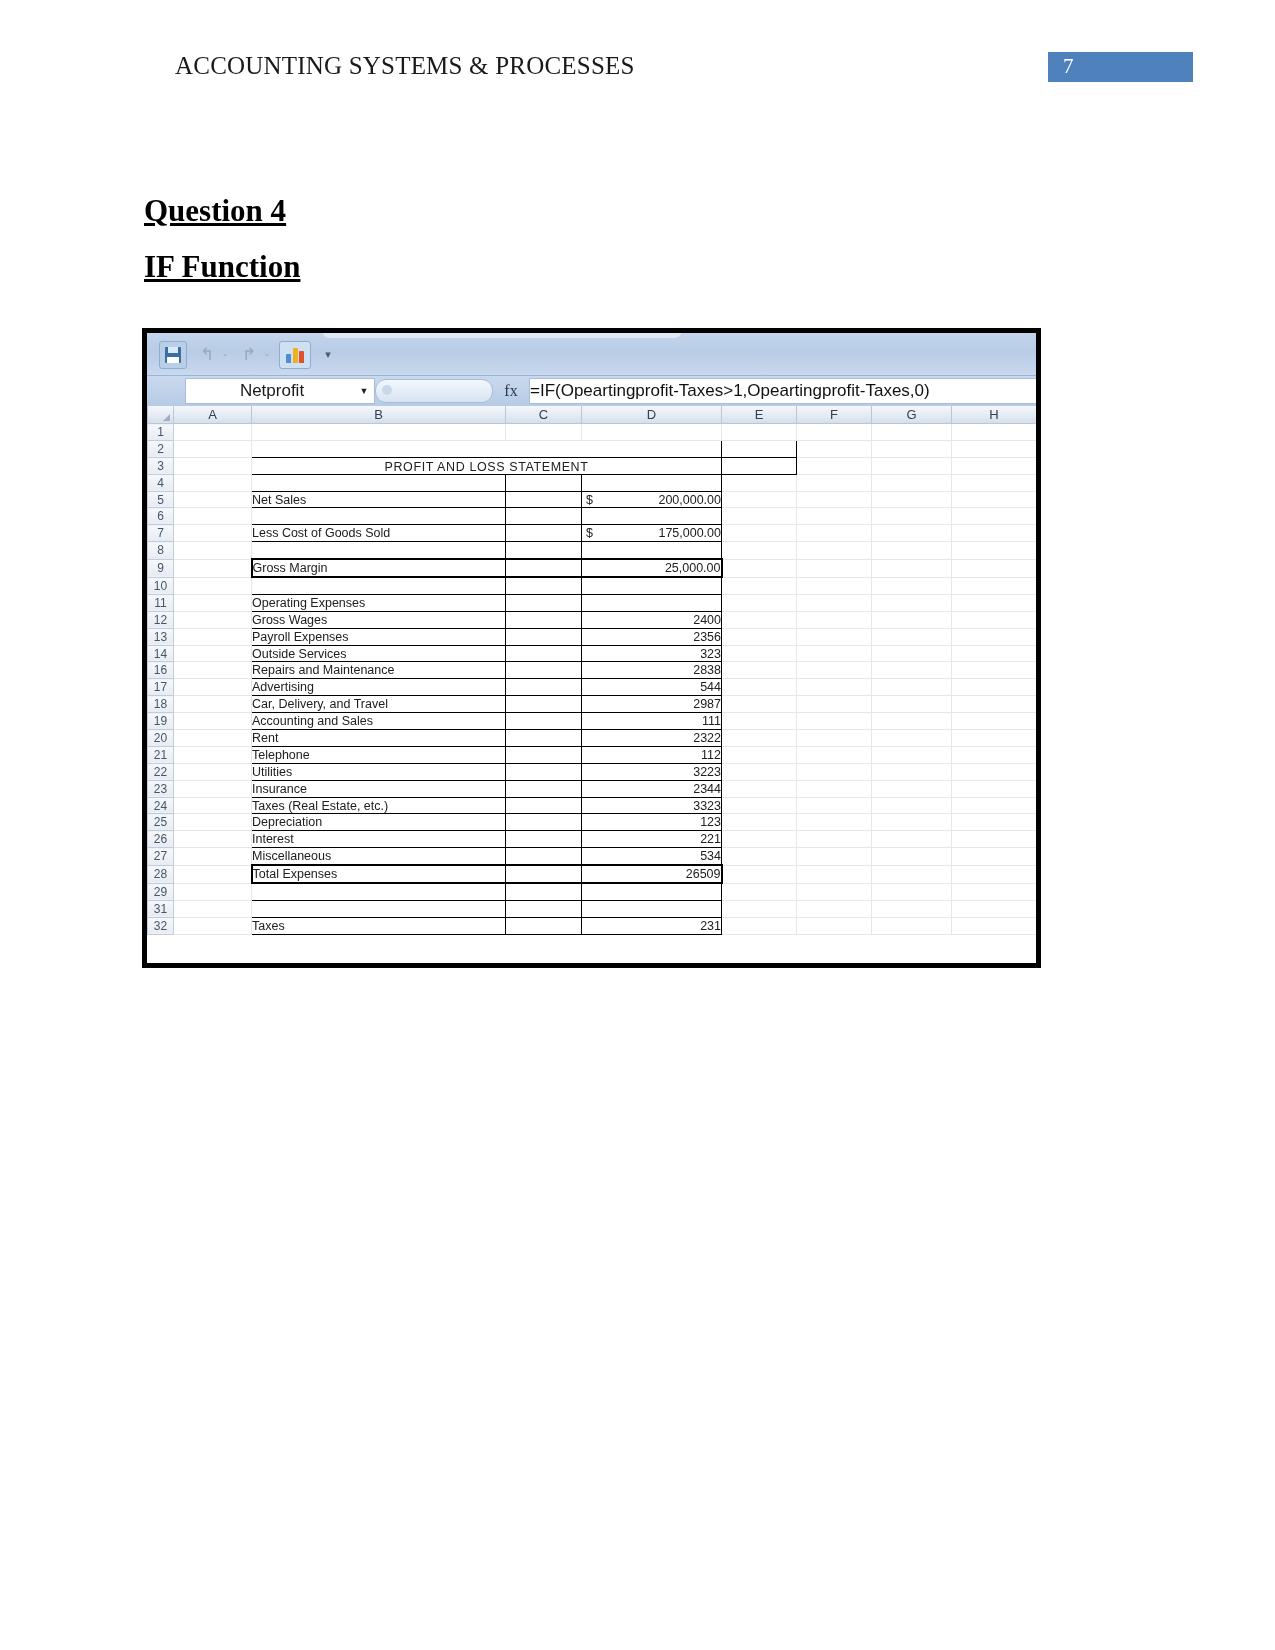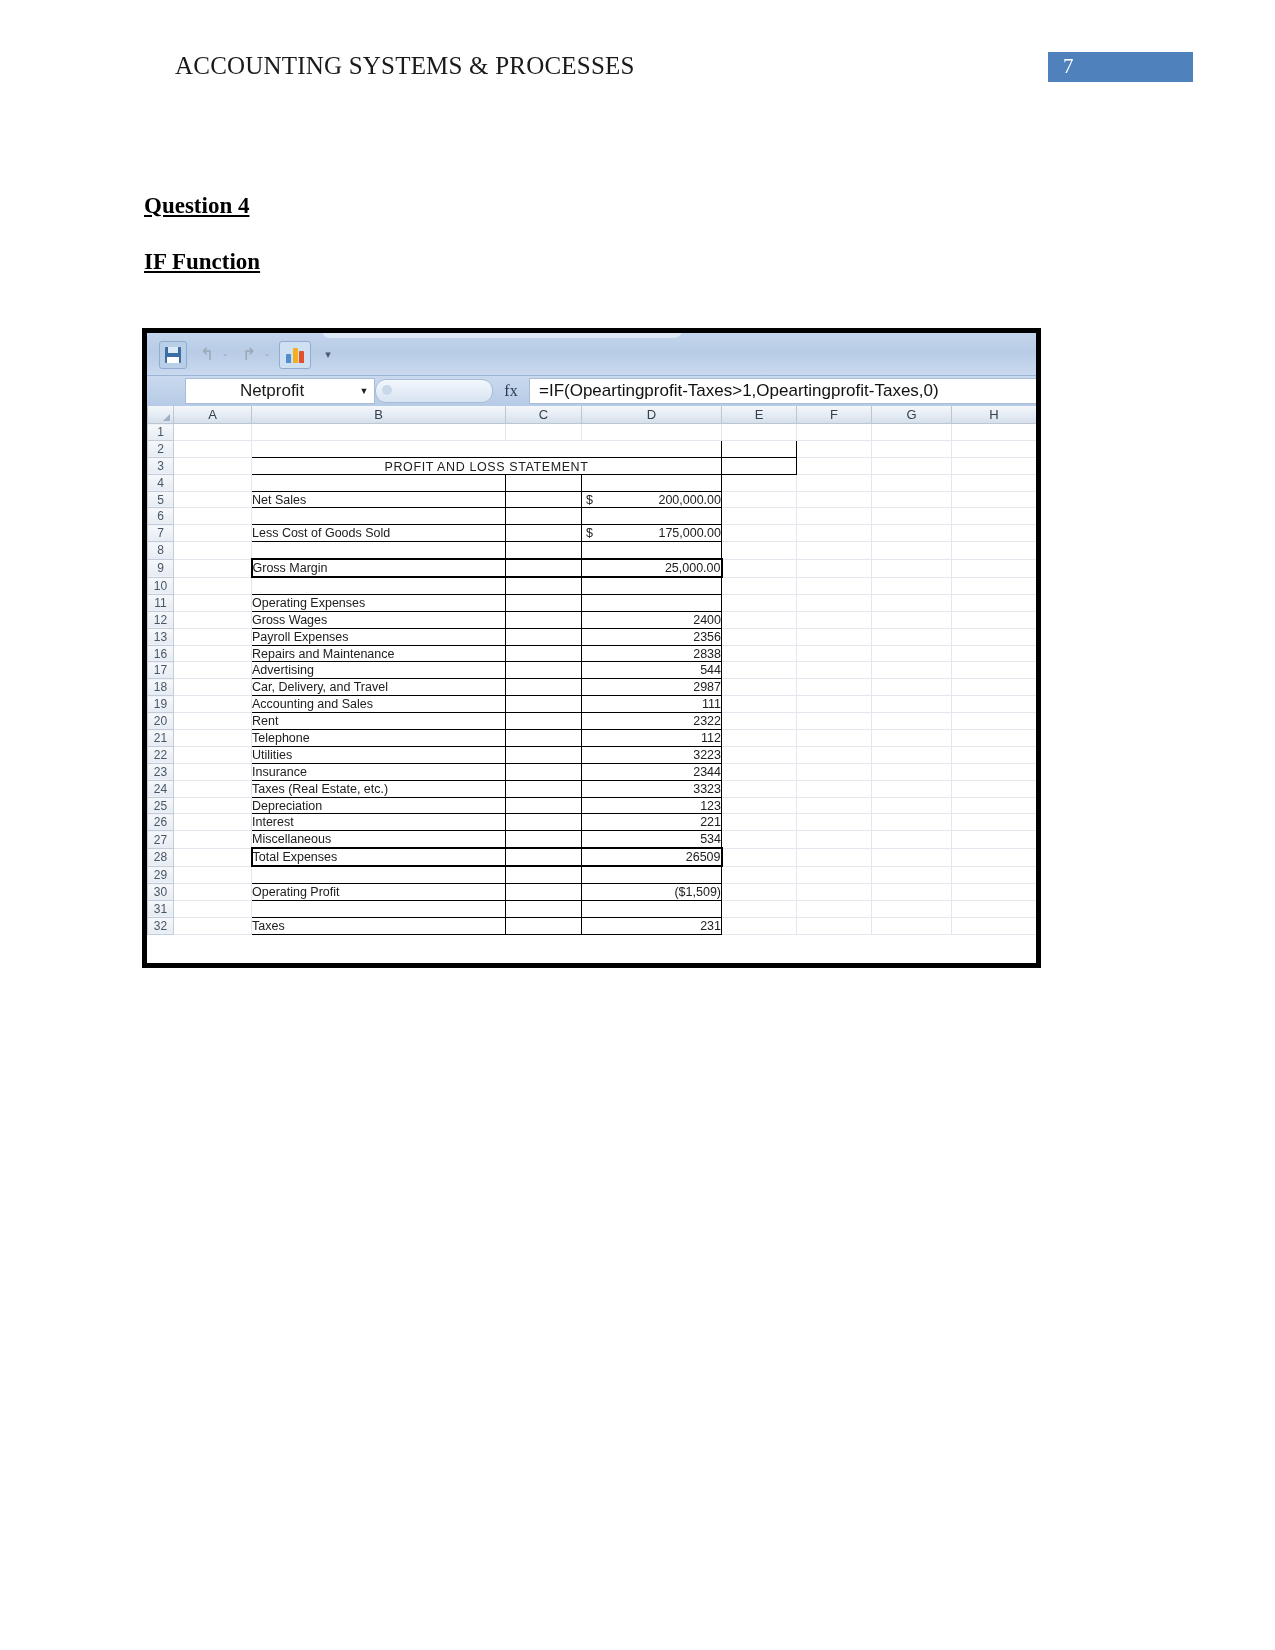--- a/index.html
+++ b/index.html
@@ -48,21 +48,21 @@
     font-family: "Liberation Serif", serif;
     font-size: 21px;
     color: #ffffff;
   }
 
   
   .heading {
     position: absolute;
     font-family: "Liberation Serif", serif;
     font-weight: bold;
-    font-size: 23px;
+    font-size: 31px;
     color: #000000;
     text-decoration: underline;
     white-space: nowrap;
   }
   #heading-question { left: 144px; top: 193px; }
   #heading-if-function { left: 144px; top: 249px; }
 
   
   #excel-window {
     position: absolute;
@@ -225,21 +225,20 @@
     border-right: none;
     margin: 2px 0;
     display: flex;
     align-items: center;
     box-sizing: border-box;
   }
   #formula-text {
     font-family: "Liberation Sans", sans-serif;
     font-size: 17px;
     color: #111111;
-    padding-left: 9px;
     white-space: nowrap;
   }
 
   
   #grid-wrap { position: relative; width: 100%; }
   table.grid {
     border-collapse: collapse;
     table-layout: fixed;
     width: 889px;
     font-family: "Liberation Sans", sans-serif;
@@ -555,20 +554,31 @@
               <td class="cell empty-a"></td>
               <td class="cell lbl bx indent">Payroll Expenses</td>
               <td class="cell bx"></td>
               <td class="cell num bx">2356</td>
               <td class="cell"></td>
               <td class="cell"></td>
               <td class="cell"></td>
               <td class="cell"></td>
             </tr>
             <tr>
+              <td class="rowhead">14</td>
+              <td class="cell empty-a"></td>
+              <td class="cell lbl bx indent">Outside Services</td>
+              <td class="cell bx"></td>
+              <td class="cell num bx">323</td>
+              <td class="cell"></td>
+              <td class="cell"></td>
+              <td class="cell"></td>
+              <td class="cell"></td>
+            </tr>
+            <tr>
               <td class="rowhead">16</td>
               <td class="cell empty-a"></td>
               <td class="cell lbl bx indent">Repairs and Maintenance</td>
               <td class="cell bx"></td>
               <td class="cell num bx">2838</td>
               <td class="cell"></td>
               <td class="cell"></td>
               <td class="cell"></td>
               <td class="cell"></td>
             </tr>
@@ -709,31 +719,20 @@
               <td class="cell empty-a"></td>
               <td class="cell lbl bx"></td>
               <td class="cell bx"></td>
               <td class="cell num bx"></td>
               <td class="cell"></td>
               <td class="cell"></td>
               <td class="cell"></td>
               <td class="cell"></td>
             </tr>
             <tr>
-              <td class="rowhead">30</td>
-              <td class="cell empty-a"></td>
-              <td class="cell lbl bx bold">Operating Profit</td>
-              <td class="cell bx"></td>
-              <td class="cell num bx bold neg">($1,509)</td>
-              <td class="cell"></td>
-              <td class="cell"></td>
-              <td class="cell"></td>
-              <td class="cell"></td>
-            </tr>
-            <tr>
               <td class="rowhead">31</td>
               <td class="cell empty-a"></td>
               <td class="cell lbl bx"></td>
               <td class="cell bx"></td>
               <td class="cell num bx"></td>
               <td class="cell"></td>
               <td class="cell"></td>
               <td class="cell"></td>
               <td class="cell"></td>
             </tr>

